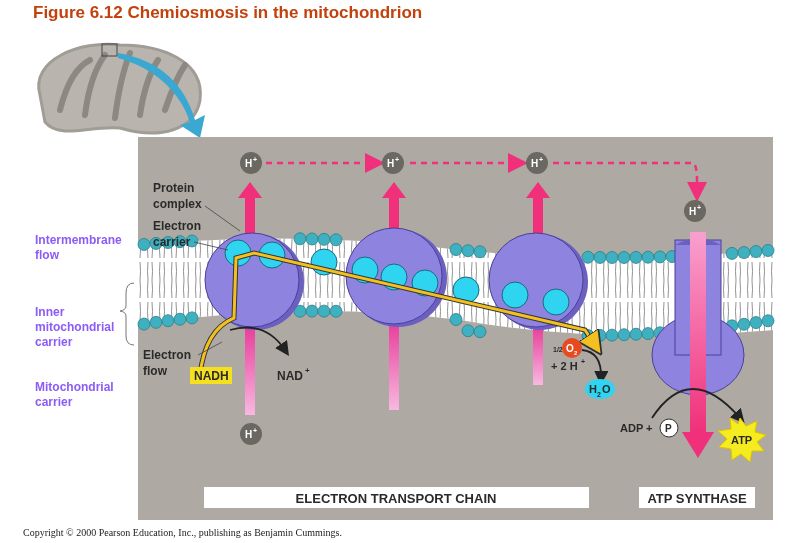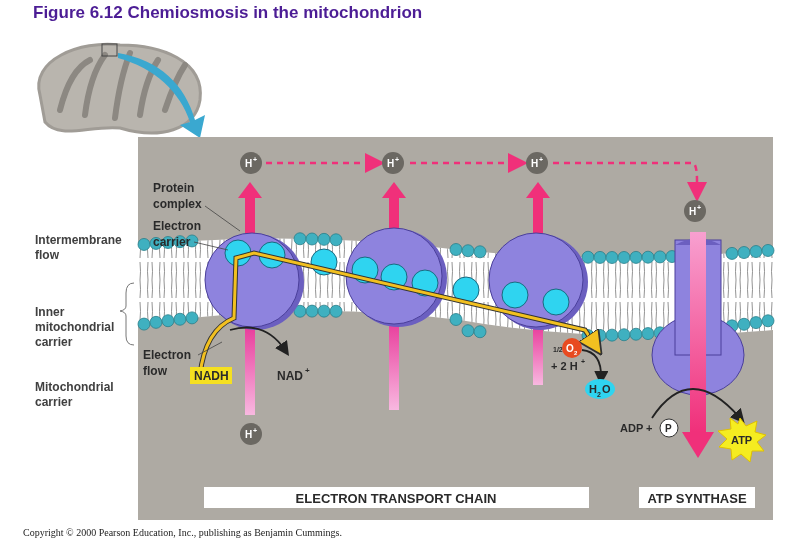--- a/index.html
+++ b/index.html
@@ -1,18 +1,18 @@
 <!DOCTYPE html>
 <html><head>
 <meta charset="utf-8">
 <style>
   html,body{margin:0;padding:0;background:#fff;}
   body{width:800px;height:543px;position:relative;overflow:hidden;font-family:"Liberation Sans",sans-serif;}
-  .title{position:absolute;left:33px;top:3px;font-weight:bold;font-size:17px;color:#4c1d95;}
-  .side-label{position:absolute;left:35px;font-weight:bold;font-size:12px;line-height:15px;color:#404040;}
+  .title{position:absolute;left:33px;top:3px;font-weight:bold;font-size:17px;color:#c2410c;}
+  .side-label{position:absolute;left:35px;font-weight:bold;font-size:12px;line-height:15px;color:#8b5cf6;}
   .copyright{position:absolute;left:23px;top:527px;font-family:"Liberation Serif",serif;font-size:10px;color:#222;}
   svg{position:absolute;left:0;top:0;}
   .lbl{font-family:"Liberation Sans",sans-serif;font-weight:bold;fill:#2a2a2a;}
 </style>
 </head>
 <body>
 
 <div class="title">Figure 6.12  Chemiosmosis in the mitochondrion</div>
 
 <svg width="800" height="543" viewBox="0 0 800 543">

